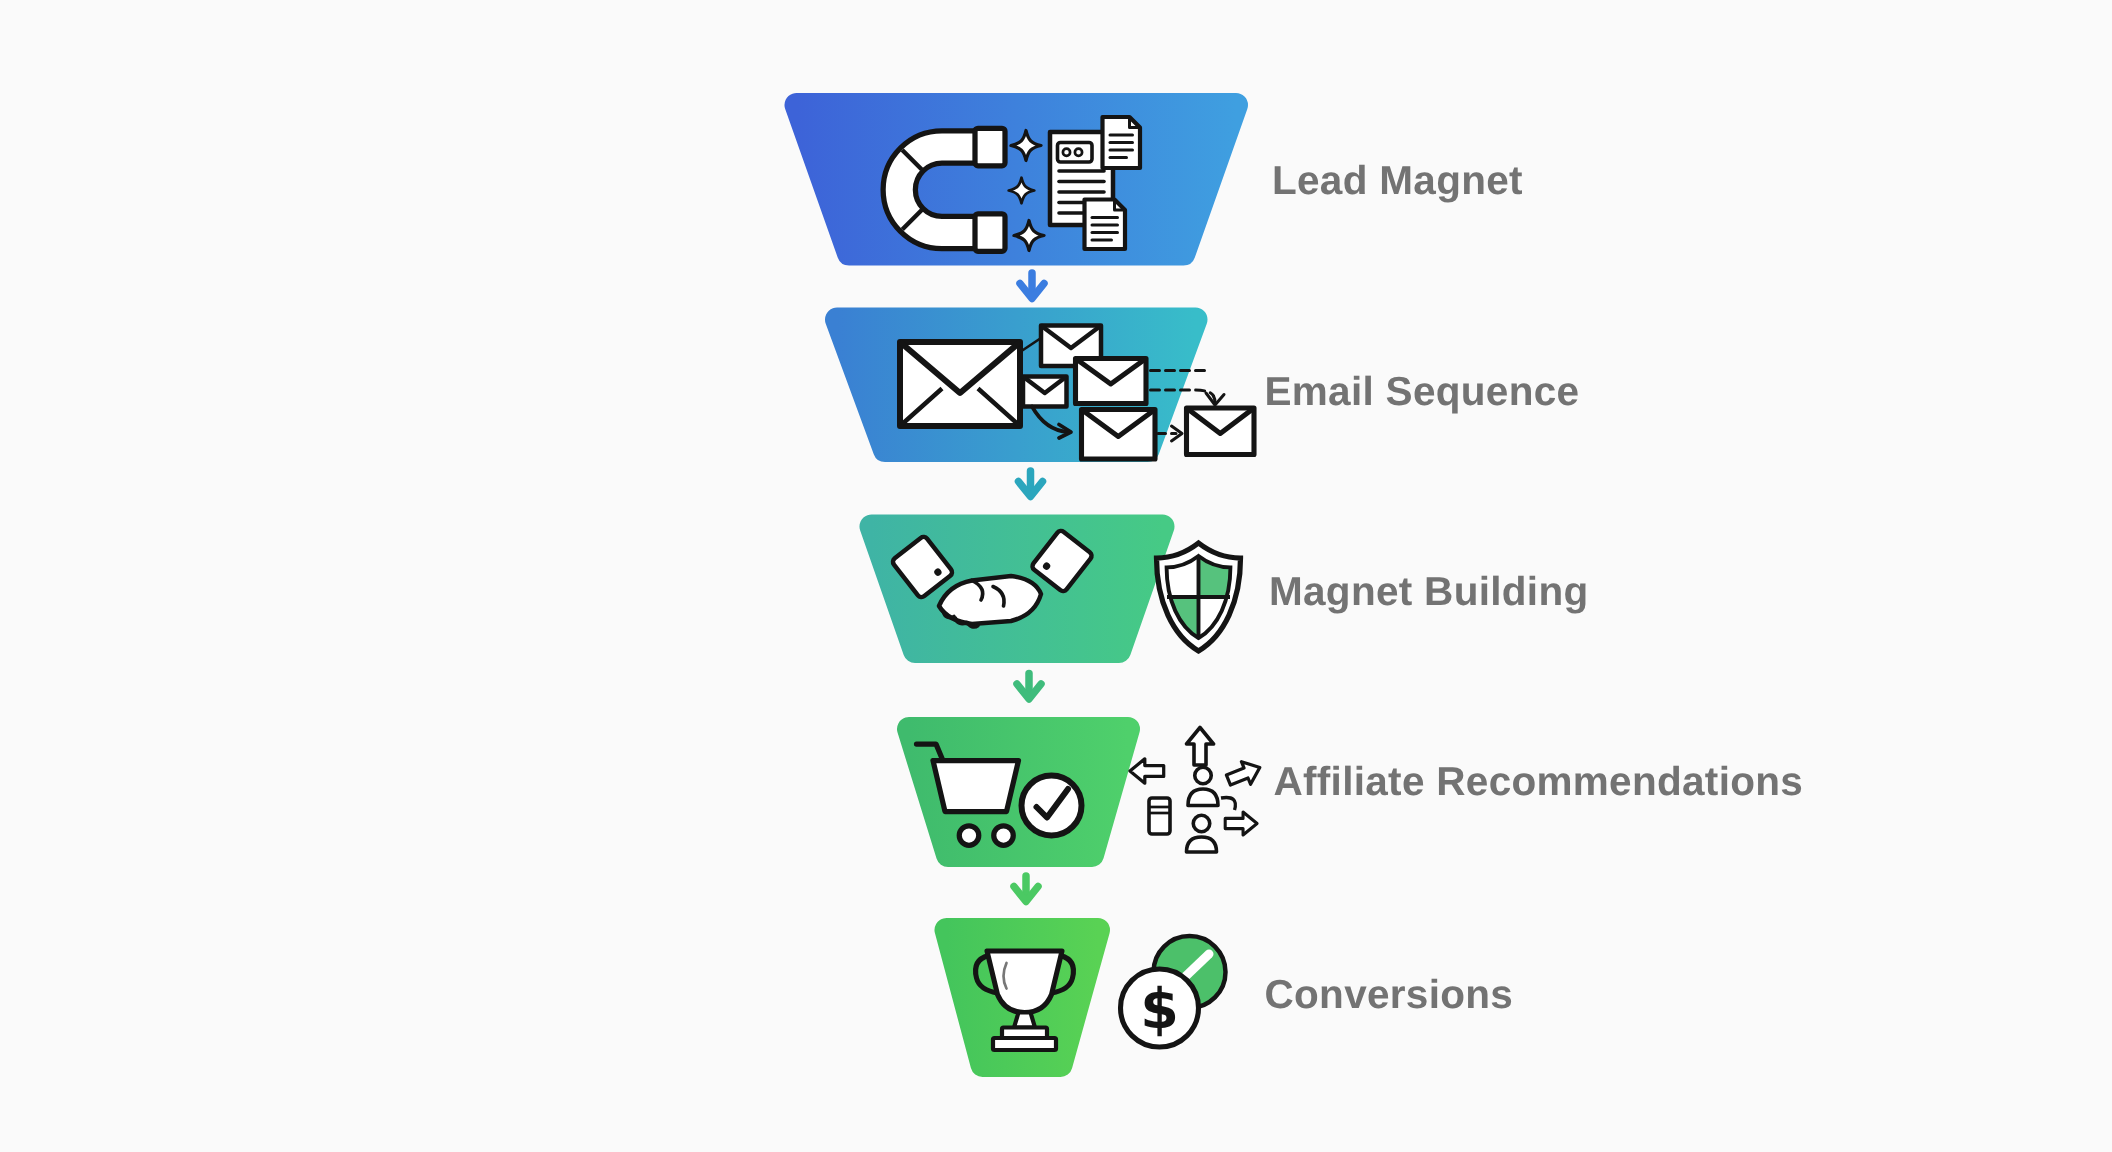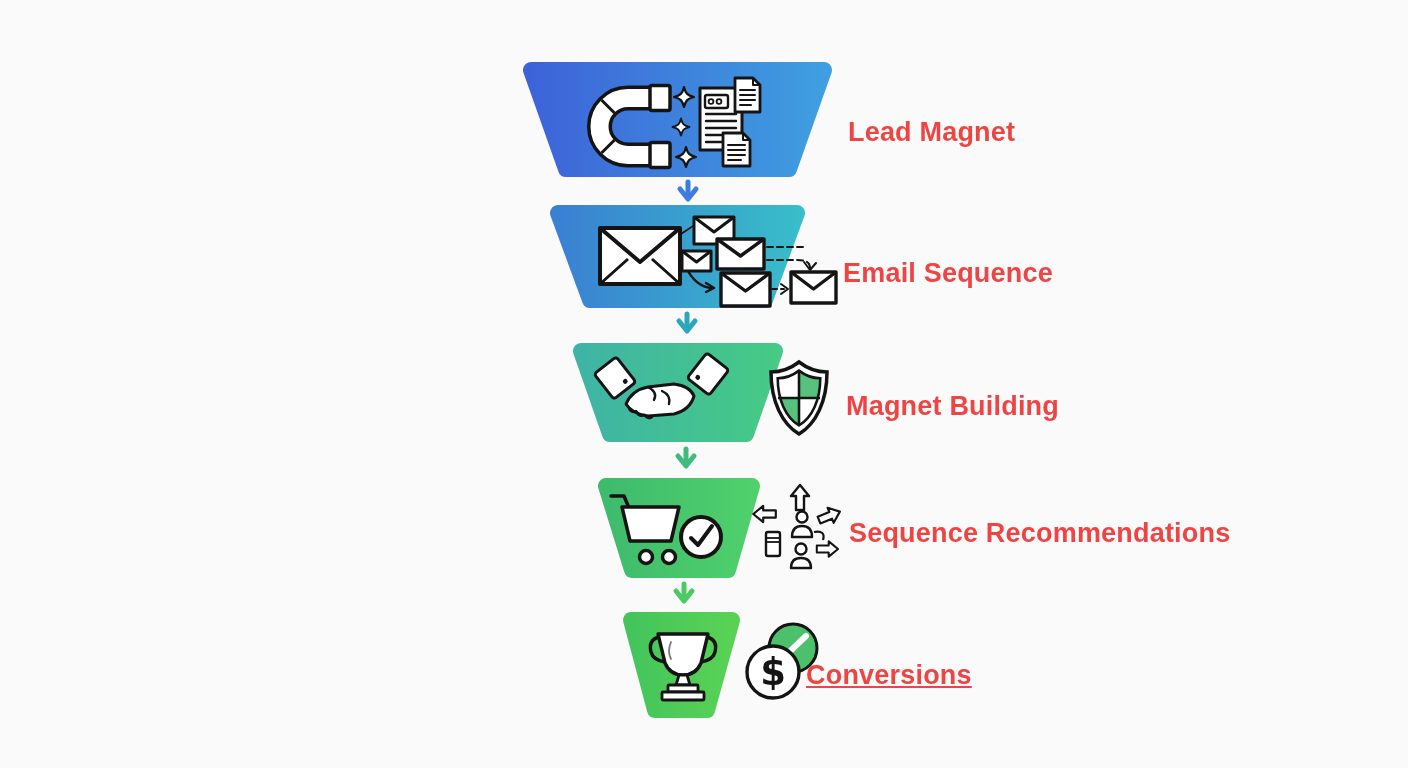--- a/index.html
+++ b/index.html
@@ -6,25 +6,24 @@
   body{
     width:1408px;height:768px;overflow:hidden;
     background:#fafafa;
     font-family:"Liberation Sans", sans-serif;
   }
   .canvas{position:relative;width:1408px;height:768px;}
   .stage-label{
     position:absolute;
     font-size:27px;
     font-weight:600;
-    color:#ef4444;
+    color:#737373;
     line-height:32px;
     white-space:nowrap;
     letter-spacing:0.2px;
-    margin-top:12px;
   }
   svg{position:absolute;left:0;top:0;}
 </style>
 </head>
 <body>
 
 <div class="canvas">
 
 <svg width="1408" height="768" viewBox="0 0 1408 768">
   <defs>
@@ -231,16 +230,16 @@
     <circle cx="793" cy="648" r="24" stroke="#141414" stroke-width="3" fill="#4cc06a"></circle>
     <line x1="784" y1="657" x2="806" y2="636" stroke="#ffffff" stroke-width="6" stroke-linecap="round"></line>
     <circle cx="773" cy="672" r="26" fill="#ffffff" stroke="#141414" stroke-width="3.4"></circle>
     <text x="773" y="685" text-anchor="middle" font-size="37" font-weight="bold" fill="#141414" font-family="DejaVu Sans, sans-serif">$</text>
   </g>
 </svg>
 
 <div class="stage-label" style="left:848px;top:104px;">Lead Magnet</div>
 <div class="stage-label" style="left:843px;top:245px;text-align:center;">Email Sequence</div>
 <div class="stage-label" style="left:846px;top:378px;">Magnet Building</div>
-<div class="stage-label" style="left:849px;top:505px;">Sequence Recommendations</div>
-<div class="stage-label" style="left:806px;top:647px;text-decoration:underline;">Conversions</div>
+<div class="stage-label" style="left:849px;top:505px;">Affiliate Recommendations</div>
+<div class="stage-label" style="left:843px;top:647px;">Conversions</div>
 
 </div>
 
 </body></html>

